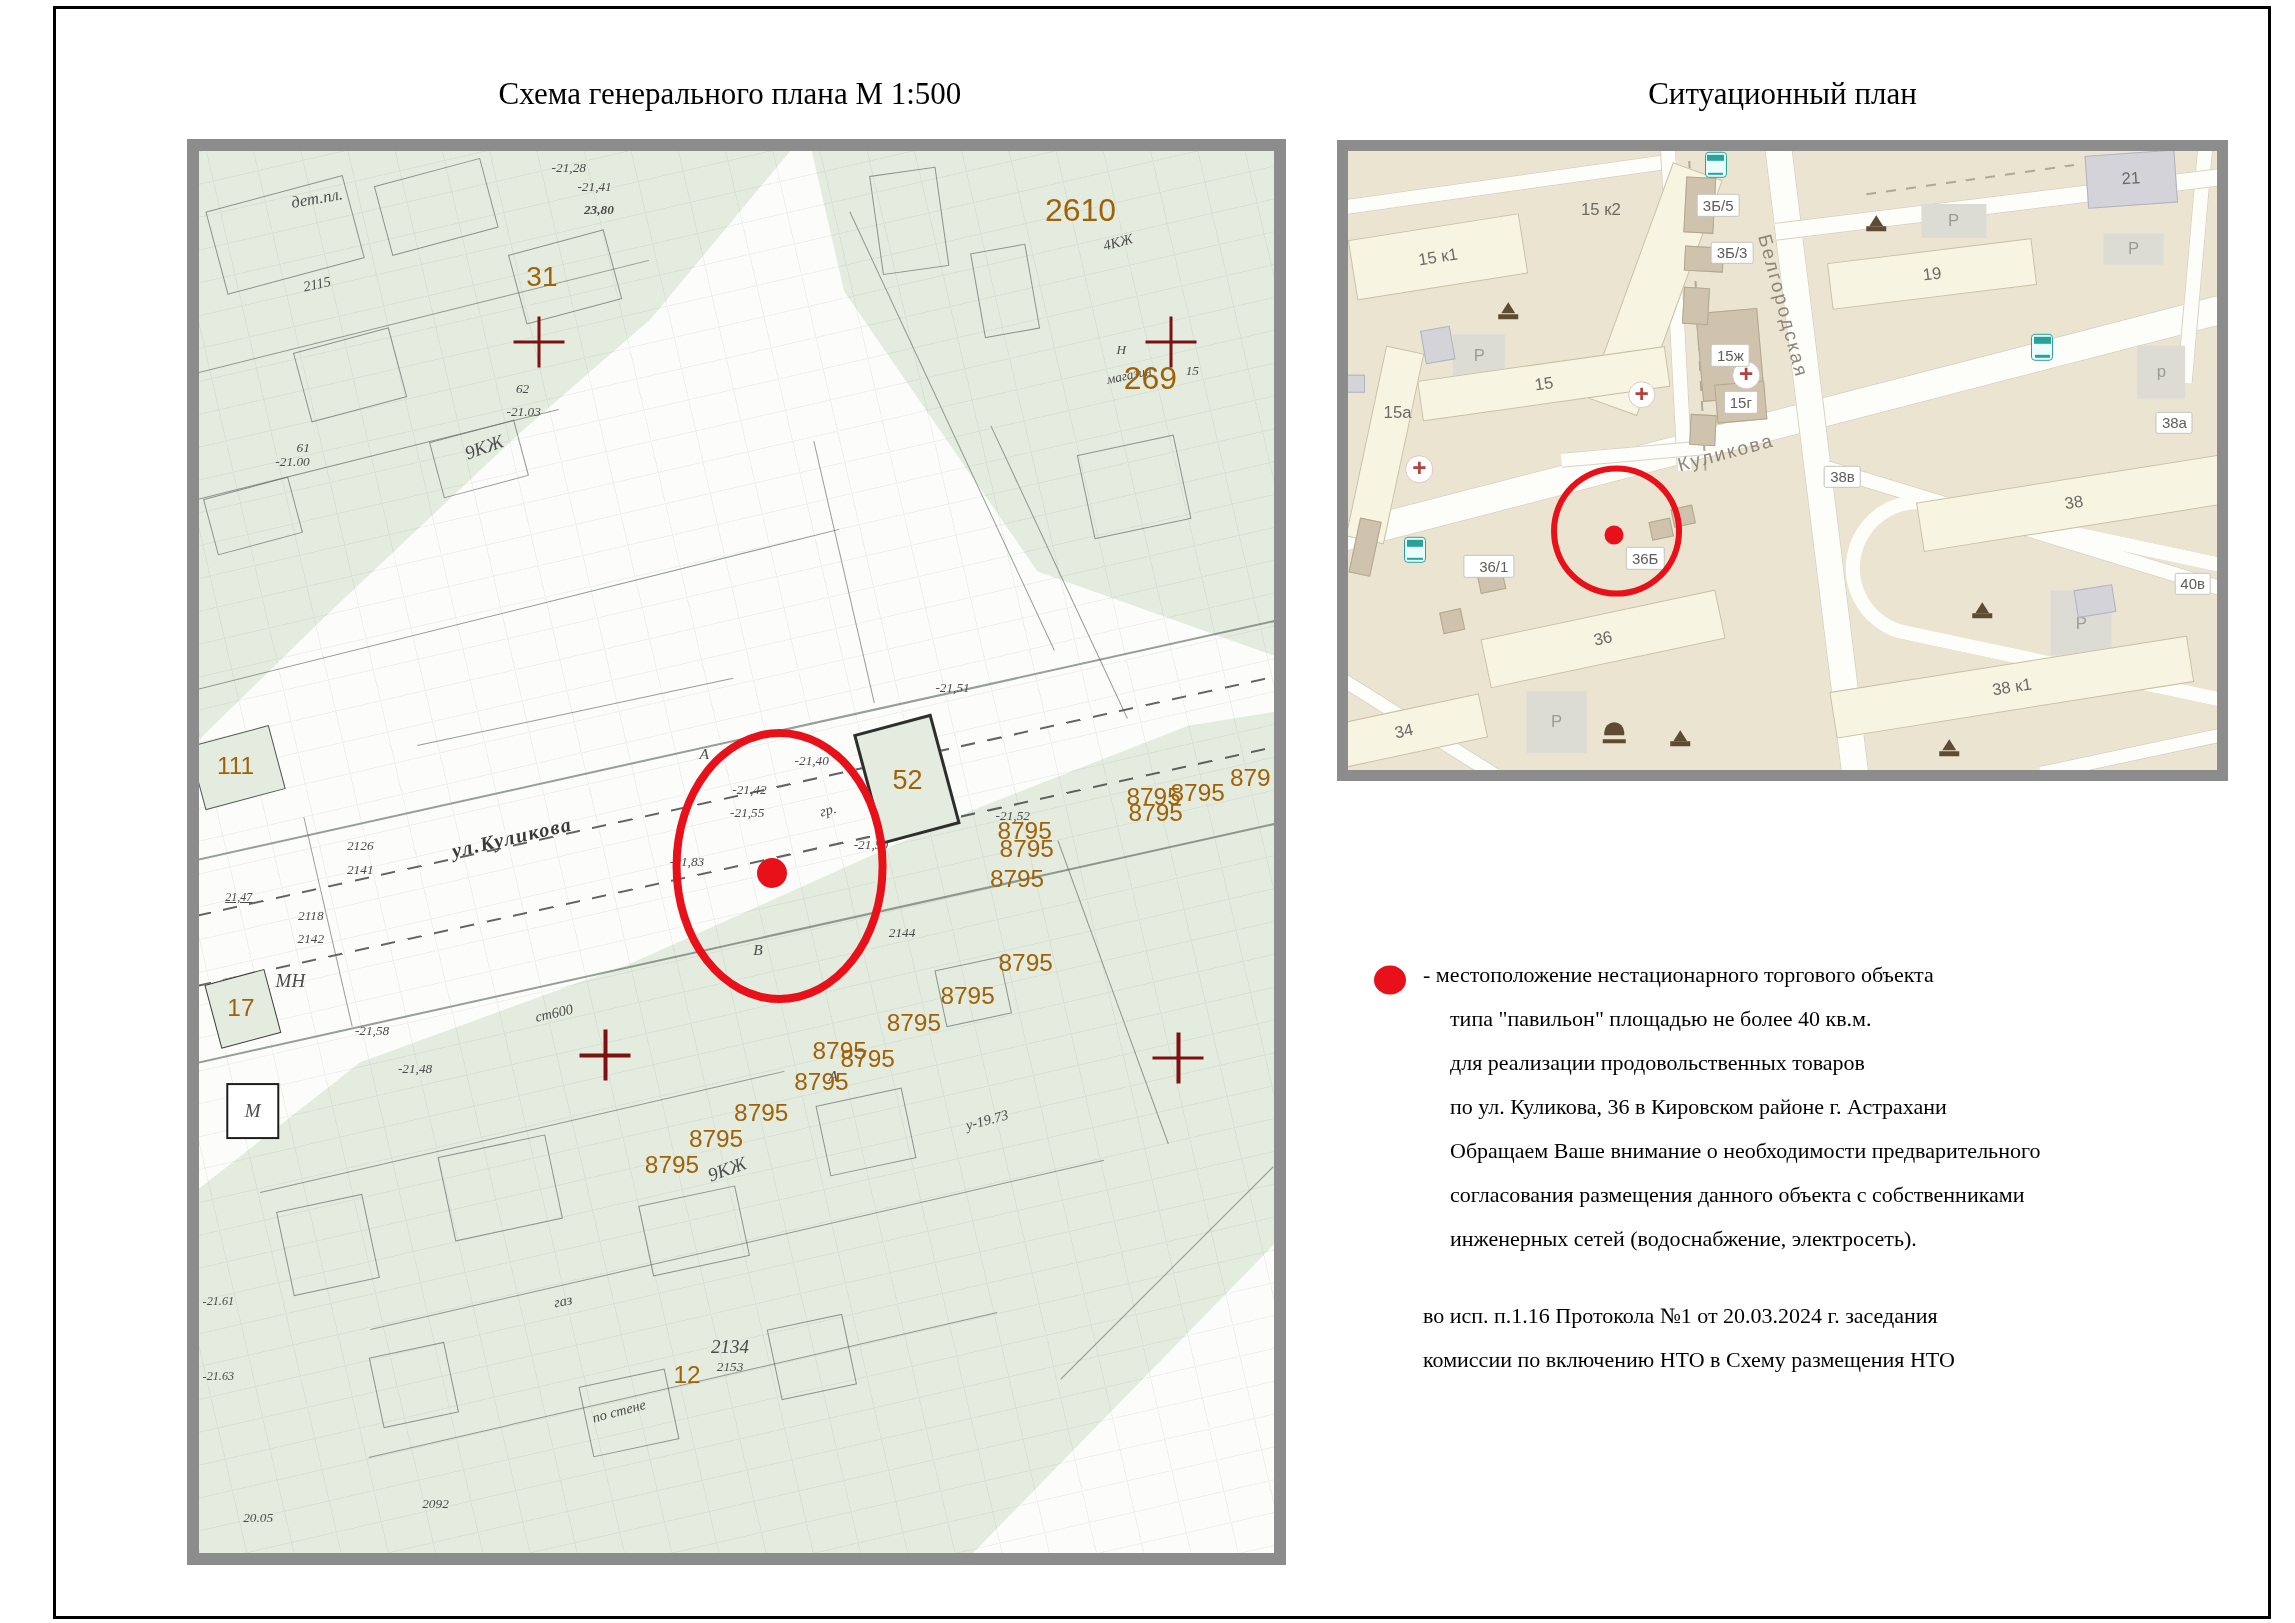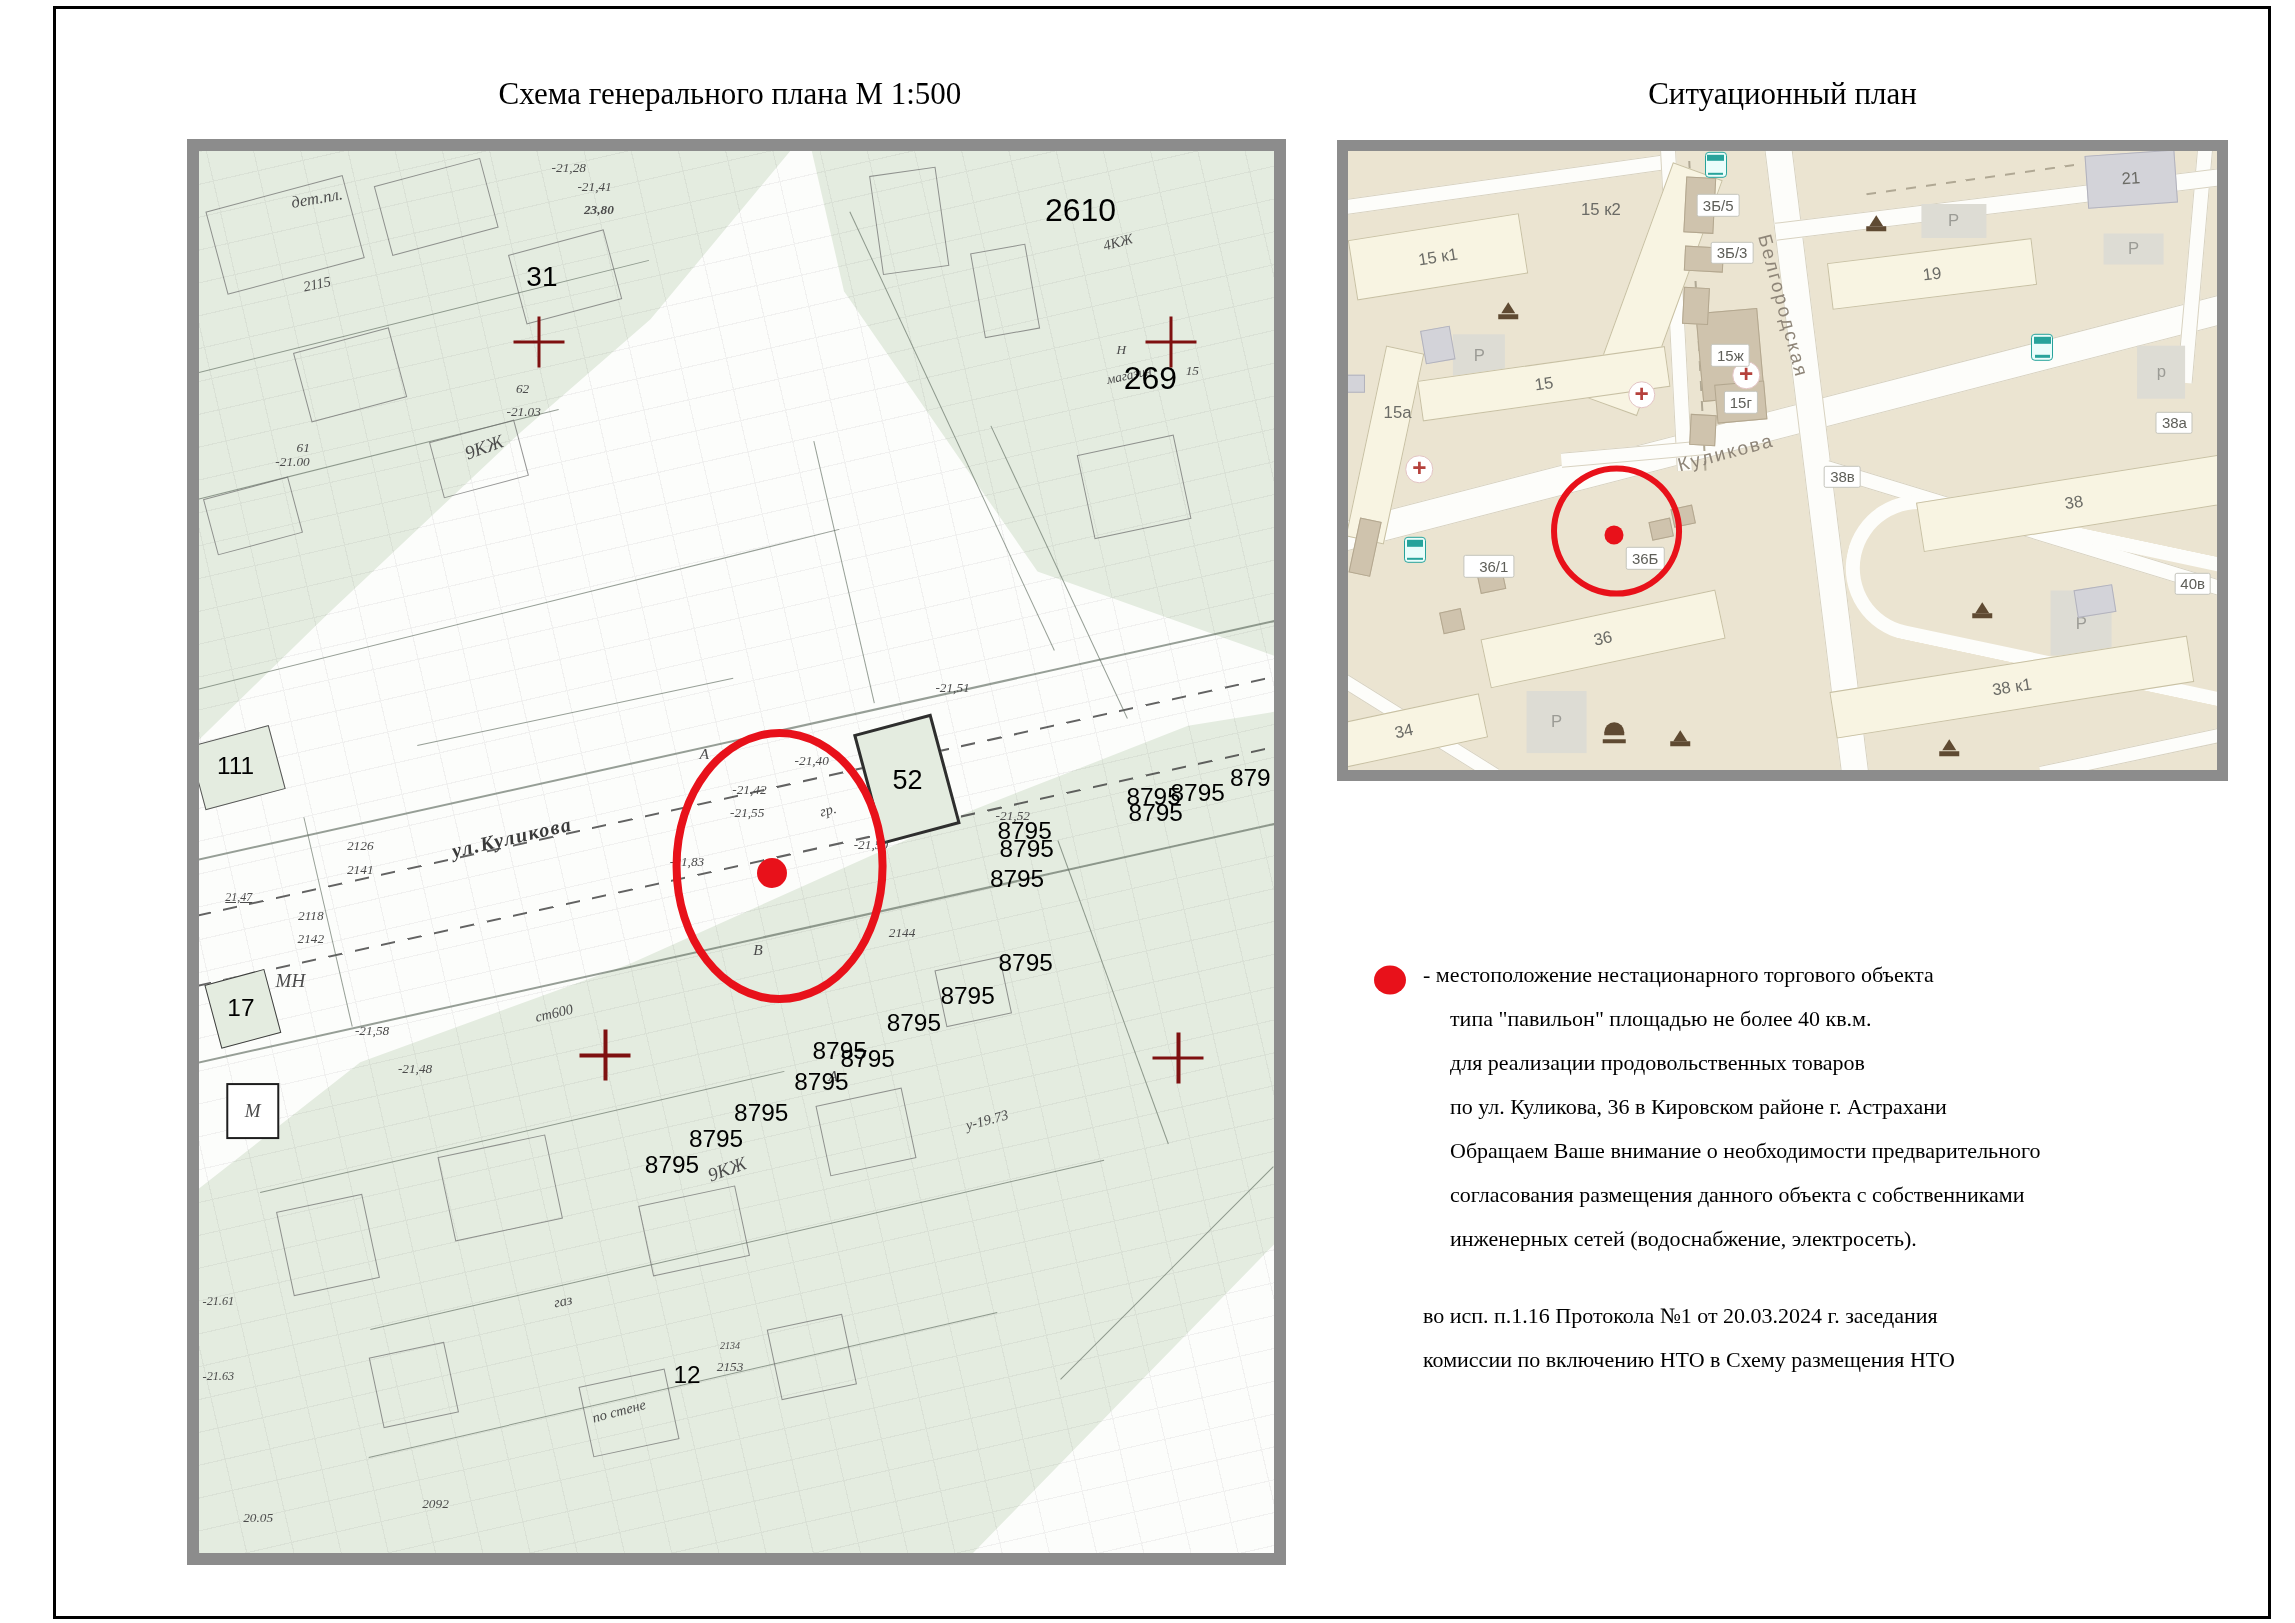--- a/index.html
+++ b/index.html
@@ -24,21 +24,21 @@
   .g-poly{position:absolute;inset:0;background:var(--green);}
   #g-poly-tl{clip-path:polygon(0 0,55% 0,42% 12%,30% 20%,12% 33%,0 42%);}
   #g-poly-tr{clip-path:polygon(57% 0,100% 0,100% 36%,78% 30%,60% 10%);}
   #g-poly-b{clip-path:polygon(0 74%,15% 65%,40% 58%,72% 47%,92% 41%,100% 40%,100% 78%,72% 100%,0 100%);}
   .g-texture{position:absolute;inset:0;opacity:.05;
      background:repeating-linear-gradient(167deg,#333 0 1.1px,transparent 1.1px 32px),
                 repeating-linear-gradient(77deg,#333 0 1.1px,transparent 1.1px 46px);}
   .g-line{background:#5f6b5f;opacity:.65;}
   .g-line.dash{background:repeating-linear-gradient(90deg,#3c3c3c 0 14.4px,transparent 14.4px 27px);opacity:.8;}
   .g-outline{border:1.1px solid #6a6a6a;background:transparent;opacity:.7;}
-  .g-big{font-family:"Liberation Sans",sans-serif;color:#000000;white-space:nowrap;line-height:1;}
+  .g-big{font-family:"Liberation Sans",sans-serif;color:#a16207;white-space:nowrap;line-height:1;}
   .g-decor{font-style:italic;color:#4b4b4b;white-space:nowrap;line-height:1;}
   .g-decor.street{color:#3a3a3a;font-weight:bold;letter-spacing:1.7px;}
   .g-cross{width:51px;height:51px;}
   .g-cross::before,.g-cross::after{content:"";position:absolute;background:var(--darkred);}
   .g-cross::before{left:0;top:24px;width:51px;height:3.3px;}
   .g-cross::after{left:24px;top:0;width:3.3px;height:51px;}
   .g-b52{position:absolute;left:65.9%;top:44.8%;width:7%;height:7.7%;
          transform:translate(-50%,-50%) rotate(-15deg);background:var(--green);border:3.3px solid #2e2e2e;}
   .g-b111{position:absolute;left:3.5%;top:44%;width:7.5%;height:4.6%;
          transform:translate(-50%,-50%) rotate(-15deg);background:var(--green);border:1.1px solid #555;}
@@ -193,21 +193,21 @@
           <div class="abs g-decor" style="left: 30.2%; top: 18.6%; font-size: 13.3px; transform: translate(-50%, -50%) rotate(0deg);">-21.03</div>
           <div class="abs g-decor" style="left: 9.7%; top: 21.2%; font-size: 13.3px; transform: translate(-50%, -50%) rotate(0deg);">61</div>
           <div class="abs g-decor" style="left: 8.7%; top: 22.2%; font-size: 13.3px; transform: translate(-50%, -50%) rotate(0deg);">-21.00</div>
           <div class="abs g-decor" style="left: 34.4%; top: 1.2%; font-size: 13.3px; transform: translate(-50%, -50%) rotate(0deg);">-21,28</div>
           <div class="abs g-decor" style="left: 36.8%; top: 2.6%; font-size: 13.3px; transform: translate(-50%, -50%) rotate(0deg);">-21,41</div>
           <div class="abs g-decor" style="left: 37.2%; top: 4.2%; font-size: 13.3px; transform: translate(-50%, -50%) rotate(0deg); font-weight: bold;">23,80</div>
           <div class="abs g-decor" style="left: 85.5%; top: 6.5%; font-size: 14.4px; transform: translate(-50%, -50%) rotate(-15deg);">4КЖ</div>
           <div class="abs g-decor" style="left: 85.8%; top: 14.2%; font-size: 13.3px; transform: translate(-50%, -50%) rotate(0deg);">Н</div>
           <div class="abs g-decor" style="left: 86.5%; top: 16%; font-size: 13.3px; transform: translate(-50%, -50%) rotate(-12deg);">магазин</div>
           <div class="abs g-decor" style="left: 92.4%; top: 15.7%; font-size: 13.3px; transform: translate(-50%, -50%) rotate(0deg);">15</div>
-          <div class="abs g-decor" style="left: 49.4%; top: 85.2%; font-size: 10px; transform: translate(-50%, -50%) rotate(0deg);">2134</div>
+          <div class="abs g-decor" style="left: 49.4%; top: 85.2%; font-size: 19px; transform: translate(-50%, -50%) rotate(0deg);">2134</div>
           <div class="abs g-decor" style="left: 49.4%; top: 86.7%; font-size: 13.3px; transform: translate(-50%, -50%) rotate(0deg);">2153</div>
           <div class="abs g-decor" style="left: 5.5%; top: 97.5%; font-size: 13.3px; transform: translate(-50%, -50%) rotate(0deg);">20.05</div>
           <div class="abs g-decor" style="left: 22%; top: 96.5%; font-size: 13.3px; transform: translate(-50%, -50%) rotate(0deg);">2092</div>
           <div class="abs g-decor" style="left: 47%; top: 43%; font-size: 15.5px; transform: translate(-50%, -50%) rotate(0deg);">А</div>
           <div class="abs g-decor" style="left: 52%; top: 57%; font-size: 15.5px; transform: translate(-50%, -50%) rotate(0deg);">В</div>
           <div class="abs g-decor" style="left: 59%; top: 66%; font-size: 15.5px; transform: translate(-50%, -50%) rotate(0deg);">А</div>
           <div class="abs g-decor" style="left: 58.5%; top: 47%; font-size: 14.4px; transform: translate(-50%, -50%) rotate(-15deg);">гр.</div>
           <div class="abs g-decor" style="left: 57%; top: 43.5%; font-size: 13.3px; transform: translate(-50%, -50%) rotate(0deg);">-21,40</div>
           <div class="abs g-decor" style="left: 11%; top: 9.5%; font-size: 14.4px; transform: translate(-50%, -50%) rotate(-12deg);">2115</div>
         </div>

